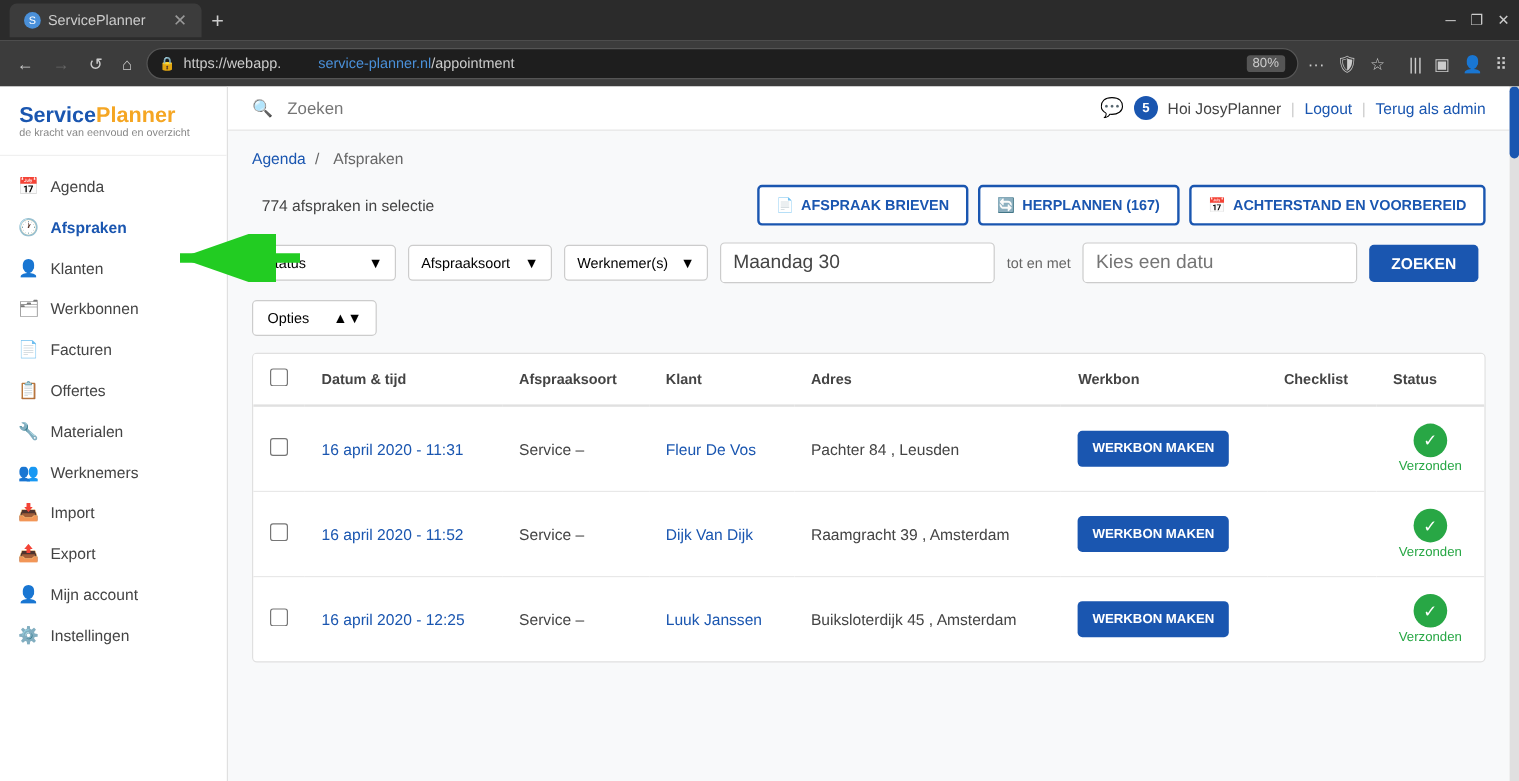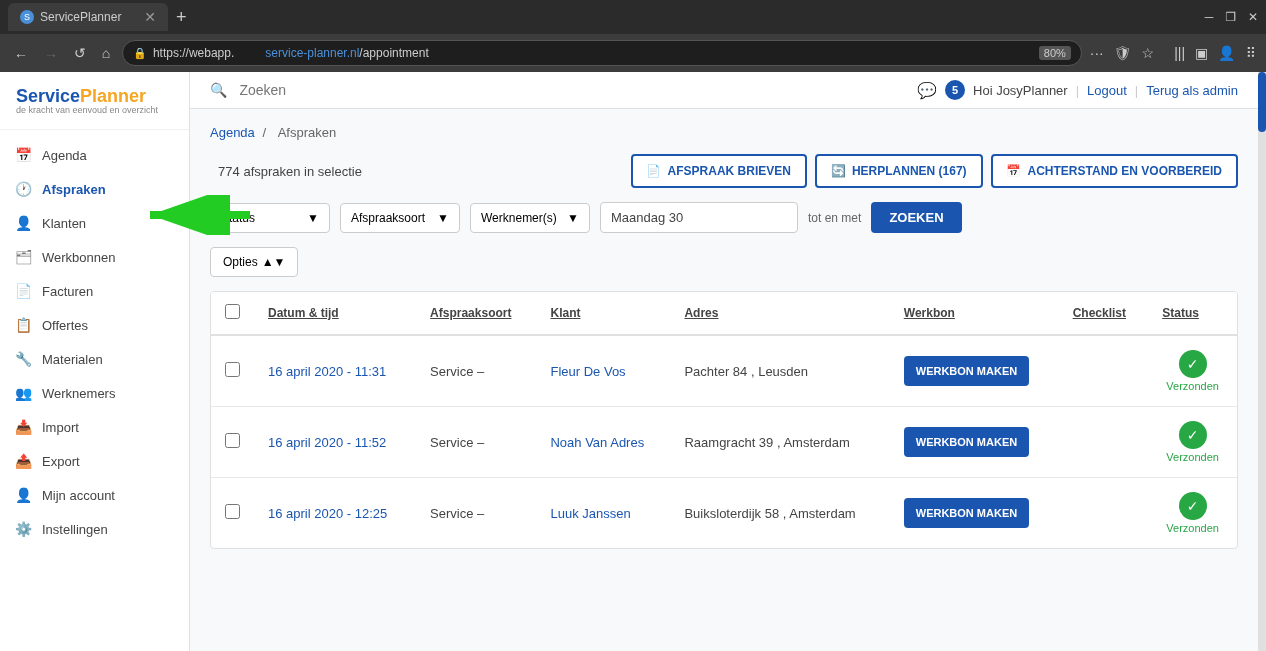--- a/index.html
+++ b/index.html
@@ -63,29 +63,29 @@
     .action-bar { display: flex; align-items: center; gap: 10px; margin-bottom: 14px; flex-wrap: wrap; }
     .selection-count { font-size: 13px; color: #444; min-width: 160px; text-align: center; }
     .action-btns { display: flex; gap: 8px; flex-wrap: wrap; margin-left: auto; }
     .btn { padding: 8px 14px; border-radius: 4px; font-size: 12px; cursor: pointer; display: flex; align-items: center; gap: 6px; font-weight: bold; border: 1px solid transparent; white-space: nowrap; }
     .btn-outline { background: #fff; border: 2px solid #1a56b0; color: #1a56b0; }
     .btn-primary { background: #1a56b0; color: white; border: none; }
 
     
     .filter-row { display: flex; align-items: center; gap: 10px; margin-bottom: 14px; flex-wrap: wrap; }
     .filter-select { padding: 7px 10px; border: 1px solid #ccc; border-radius: 4px; font-size: 12px; background: #fff; cursor: pointer; display: flex; align-items: center; gap: 6px; min-width: 120px; }
-    .date-input { padding: 7px 10px; border: 1px solid #ccc; border-radius: 4px; font-size: 13px; background: #fff; color: #444; min-width: 110px; }
+    .date-input { padding: 7px 10px; border: 1px solid #ccc; border-radius: 4px; font-size: 16px; background: #fff; color: #444; min-width: 110px; }
     .tot-en-met { font-size: 12px; color: #666; }
     .btn-search { background: #1a56b0; color: white; border: none; padding: 8px 18px; border-radius: 4px; font-size: 13px; font-weight: bold; cursor: pointer; }
-    .options-btn { padding: 7px 12px; border: 1px solid #ccc; border-radius: 4px; font-size: 12px; background: #fff; cursor: pointer; display: flex; align-items: center; gap: 4px; }
+    .options-btn { padding: 7px 12px; border: 1px solid #ccc; border-radius: 4px; font-size: 12px; background: #fff; cursor: pointer; display: flex; align-items: center; gap: 20px; }
 
     
     .table-container { background: #fff; border: 1px solid #e0e0e0; border-radius: 4px; overflow: hidden; }
     .data-table { width: 100%; border-collapse: collapse; }
-    .data-table th { padding: 12px 14px; text-align: left; font-size: 12px; font-weight: bold; color: #444; border-bottom: 2px solid #e0e0e0; background: #fff; text-decoration: underline; }
+    .data-table th { padding: 12px 14px; text-align: left; font-size: 12px; font-weight: bold; color: #444; border-bottom: 2px solid #e0e0e0; background: #fff; }
     .data-table td { padding: 14px 14px; font-size: 13px; color: #444; border-bottom: 1px solid #e8e8e8; vertical-align: middle; }
     .data-table tr:last-child td { border-bottom: none; }
     .checkbox-cell { width: 30px; }
     .checkbox { width: 15px; height: 15px; cursor: pointer; }
     .date-link { color: #1a56b0; font-size: 13px; text-decoration: none; font-weight: normal; }
     .client-link { color: #1a56b0; text-decoration: none; }
     .werkbon-btn { background: #1a56b0; color: white; border: none; padding: 8px 12px; border-radius: 4px; font-size: 11px; font-weight: bold; cursor: pointer; text-align: right; line-height: 1.3; }
     .status-badge { display: flex; flex-direction: column; align-items: center; gap: 2px; }
     .status-icon { width: 28px; height: 28px; background: #28a745; border-radius: 50%; display: flex; align-items: center; justify-content: center; color: white; font-size: 14px; }
     .status-text { font-size: 11px; color: #28a745; }
@@ -250,20 +250,21 @@
         <div class="filter-select">
           <span>Afspraaksoort</span>
           <span style="margin-left:auto;">▼</span>
         </div>
         <div class="filter-select">
           <span>Werknemer(s)</span>
           <span style="margin-left:auto;">▼</span>
         </div>
         <input class="date-input" type="text" value="Maandag 30" style="">
         <span class="tot-en-met">tot en met</span>
+        <input class="date-input" type="text" placeholder="Kies een datu" style="">
         <button class="btn-search">ZOEKEN</button>
       </div>
 
       <div style="margin-bottom:14px;">
         <button class="options-btn">
           <span>Opties</span>
           <span>▲▼</span>
         </button>
       </div>
 
@@ -323,21 +324,21 @@
     </tr>
               <tr>
       <td class="checkbox-cell">
         <input type="checkbox" class="checkbox" style="">
       </td>
       <td>
         <a class="date-link" href="#">16 april 2020 - 11:52</a>
       </td>
       <td>Service –</td>
       <td>
-        <a class="client-link" href="#">Noah Van Adres</a>
+        <a class="client-link" href="#">Dijk Van Dijk</a>
       </td>
       <td>Raamgracht 39 , Amsterdam</td>
       <td>
         <button class="werkbon-btn">WERKBON MAKEN</button>
       </td>
       <td></td>
       <td>
         <div class="status-badge">
           <div class="status-icon">✓</div>
           <span class="status-text">Verzonden</span>
@@ -348,21 +349,21 @@
       <td class="checkbox-cell">
         <input type="checkbox" class="checkbox" style="">
       </td>
       <td>
         <a class="date-link" href="#">16 april 2020 - 12:25</a>
       </td>
       <td>Service –</td>
       <td>
         <a class="client-link" href="#">Luuk Janssen</a>
       </td>
-      <td>Buiksloterdijk 58 , Amsterdam</td>
+      <td>Buiksloterdijk 45 , Amsterdam</td>
       <td>
         <button class="werkbon-btn">WERKBON MAKEN</button>
       </td>
       <td></td>
       <td>
         <div class="status-badge">
           <div class="status-icon">✓</div>
           <span class="status-text">Verzonden</span>
         </div>
       </td>

